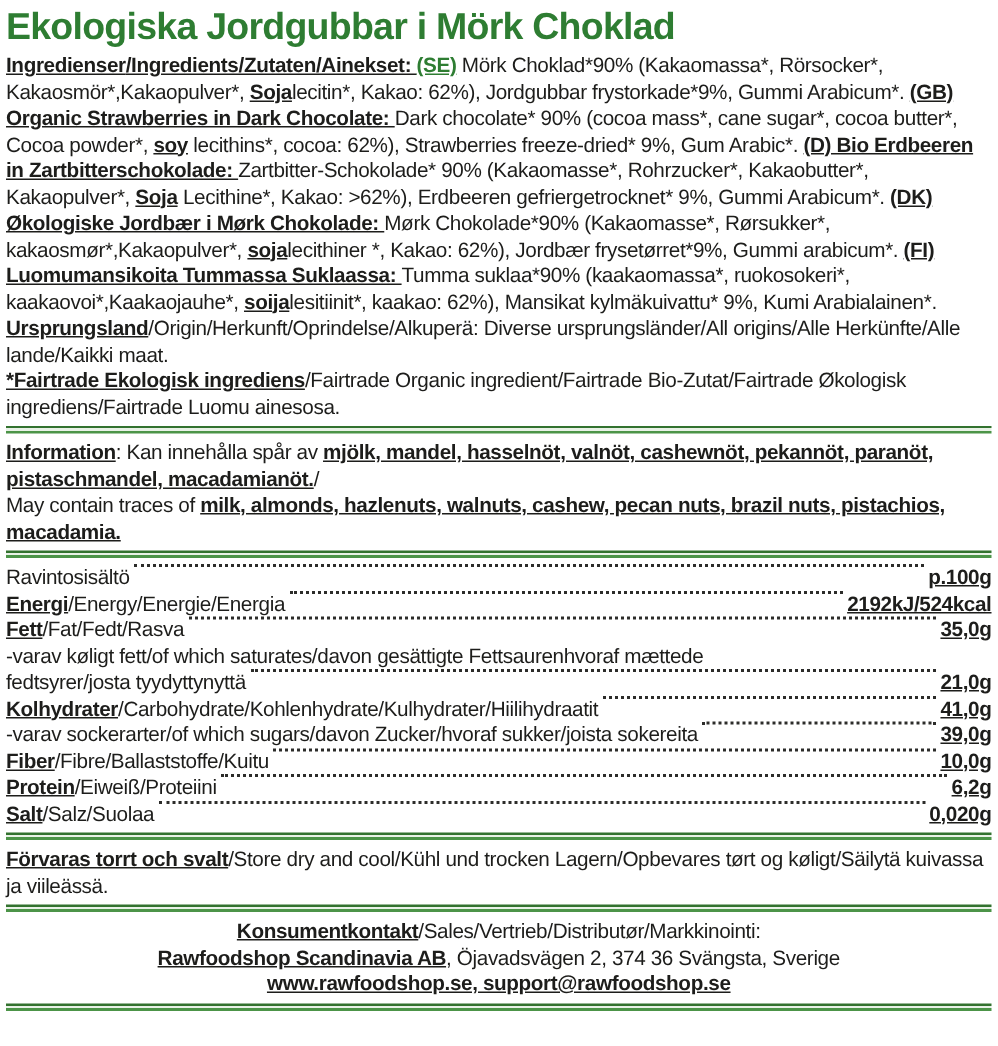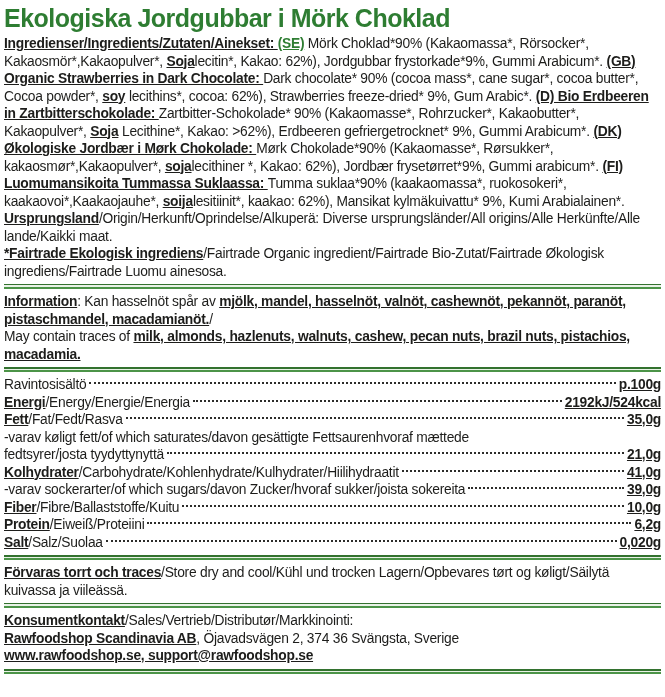--- a/index.html
+++ b/index.html
@@ -14,47 +14,47 @@
   h1{
     margin:0 0 3px 0;
     font-size:25px;line-height:27px;letter-spacing:-0.5px;
     font-weight:bold;
   }
   p{margin:0;}
   .divider{
     height:5px;margin:4px 0;
     background:linear-gradient(to bottom,#33722f 0 30%,#e9f2e7 30% 62%,#4c9448 62% 100%);
   }
-  .nut-row{display:flex;align-items:center;}
+  .nut-row{display:flex;align-items:flex-start;}
   .nut-label{white-space:nowrap;}
   .nut-value{white-space:nowrap;font-weight:bold;}
   .leader{
     flex:1 1 auto;min-width:10px;
     border-bottom:2px dotted #2c2c2a;
     margin:0 3px 3px 3px;
   }
-  .contact{}
+  .contact{text-align:center;}
   .contact-line{white-space:nowrap;}
 </style>
 </head>
 <body>
 
 <div class="page">
 
   <h1 style="color:#2e7d32;">Ekologiska Jordgubbar i Mörk Choklad</h1>
 
   <p><span class="b">Ingredienser</span><span class="b">/Ingredients/Zutaten/Ainekset: </span><span class="b" style="color: rgb(46, 125, 50);">(SE)</span><span> Mörk Choklad*90% (Kakaomassa*, Rörsocker*, Kakaosmör*,Kakaopulver*, </span><span class="b">Soja</span><span>lecitin*, Kakao: 62%), Jordgubbar frystorkade*9%, Gummi Arabicum*. </span><span class="b">(GB) Organic Strawberries in Dark Chocolate: </span><span>Dark chocolate* 90% (cocoa mass*, cane sugar*, cocoa butter*, Cocoa powder*, </span><span class="b">soy</span><span> lecithins*, cocoa: 62%), Strawberries freeze-dried* 9%, Gum Arabic*. </span><span class="b">(D) Bio Erdbeeren in Zartbitterschokolade: </span><span>Zartbitter-Schokolade* 90% (Kakaomasse*, Rohrzucker*, Kakaobutter*, Kakaopulver*, </span><span class="b">Soja</span><span> Lecithine*, Kakao: &gt;62%), Erdbeeren gefriergetrocknet* 9%, Gummi Arabicum*. </span><span class="b">(DK) Økologiske Jordbær i Mørk Chokolade: </span><span>Mørk Chokolade*90% (Kakaomasse*, Rørsukker*, kakaosmør*,Kakaopulver*, </span><span class="b">soja</span><span>lecithiner *, Kakao: 62%), Jordbær frysetørret*9%, Gummi arabicum*. </span><span class="b">(FI) Luomumansikoita Tummassa Suklaassa: </span><span>Tumma suklaa*90% (kaakaomassa*, ruokosokeri*, kaakaovoi*,Kaakaojauhe*, </span><span class="b">soija</span><span>lesitiinit*, kaakao: 62%), Mansikat kylmäkuivattu* 9%, Kumi Arabialainen*.</span></p>
 
   <p><span class="b">Ursprungsland</span><span>/Origin/Herkunft/Oprindelse/Alkuperä: Diverse ursprungsländer/All origins/Alle Herkünfte/Alle lande/Kaikki maat.</span></p>
 
   <p><span class="b">*Fairtrade Ekologisk ingrediens</span><span>/Fairtrade Organic ingredient/Fairtrade Bio-Zutat/Fairtrade Økologisk ingrediens/Fairtrade Luomu ainesosa.</span></p>
 
   <div class="divider"></div>
 
-  <p><span class="b">Information</span><span>: Kan hasselnöt spår av </span><span class="b">mjölk, mandel, hasselnöt, valnöt, cashewnöt, pekannöt, paranöt, pistaschmandel, macadamianöt.</span><span>/</span><br><span>May contain traces of </span><span class="b">milk,  almonds, hazlenuts, walnuts, cashew, pecan nuts, brazil nuts, pistachios, macadamia.</span></p>
+  <p><span class="b">Information</span><span>: Kan innehålla spår av </span><span class="b">mjölk, mandel, hasselnöt, valnöt, cashewnöt, pekannöt, paranöt, pistaschmandel, macadamianöt.</span><span>/</span><br><span>May contain traces of </span><span class="b">milk,  almonds, hazlenuts, walnuts, cashew, pecan nuts, brazil nuts, pistachios, macadamia.</span></p>
 
   <div class="divider"></div>
 
   <div>
       <div class="nut-row">
         <span class="nut-label"><span>Ravintosisältö</span></span>
         <span class="leader"></span>
         <span class="nut-value"><span class="b">p.100g</span></span>
       </div>
       <div class="nut-row">
@@ -95,21 +95,21 @@
       </div>
       <div class="nut-row">
         <span class="nut-label"><span class="b">Salt</span><span>/Salz/Suolaa</span></span>
         <span class="leader"></span>
         <span class="nut-value"><span class="b">0,020g</span></span>
       </div>
     </div>
 
   <div class="divider"></div>
 
-  <p><span class="b">Förvaras torrt och traces</span><span>/Store dry and cool/Kühl und trocken Lagern/Opbevares tørt og køligt/Säilytä kuivassa ja viileässä.</span></p>
+  <p><span class="b">Förvaras torrt och svalt</span><span>/Store dry and cool/Kühl und trocken Lagern/Opbevares tørt og køligt/Säilytä kuivassa ja viileässä.</span></p>
 
   <div class="divider"></div>
 
   <div class="contact">
       <div class="contact-line"><span class="b">Konsumentkontakt</span><span>/Sales/Vertrieb/Distributør/Markkinointi:</span></div>
       <div class="contact-line"><span class="b">Rawfoodshop Scandinavia AB</span><span>, Öjavadsvägen 2, 374 36 Svängsta, Sverige</span></div>
       <div class="contact-line"><span class="b">www.rawfoodshop.se, support@rawfoodshop.se</span></div>
     </div>
 
   <div class="divider"></div>

